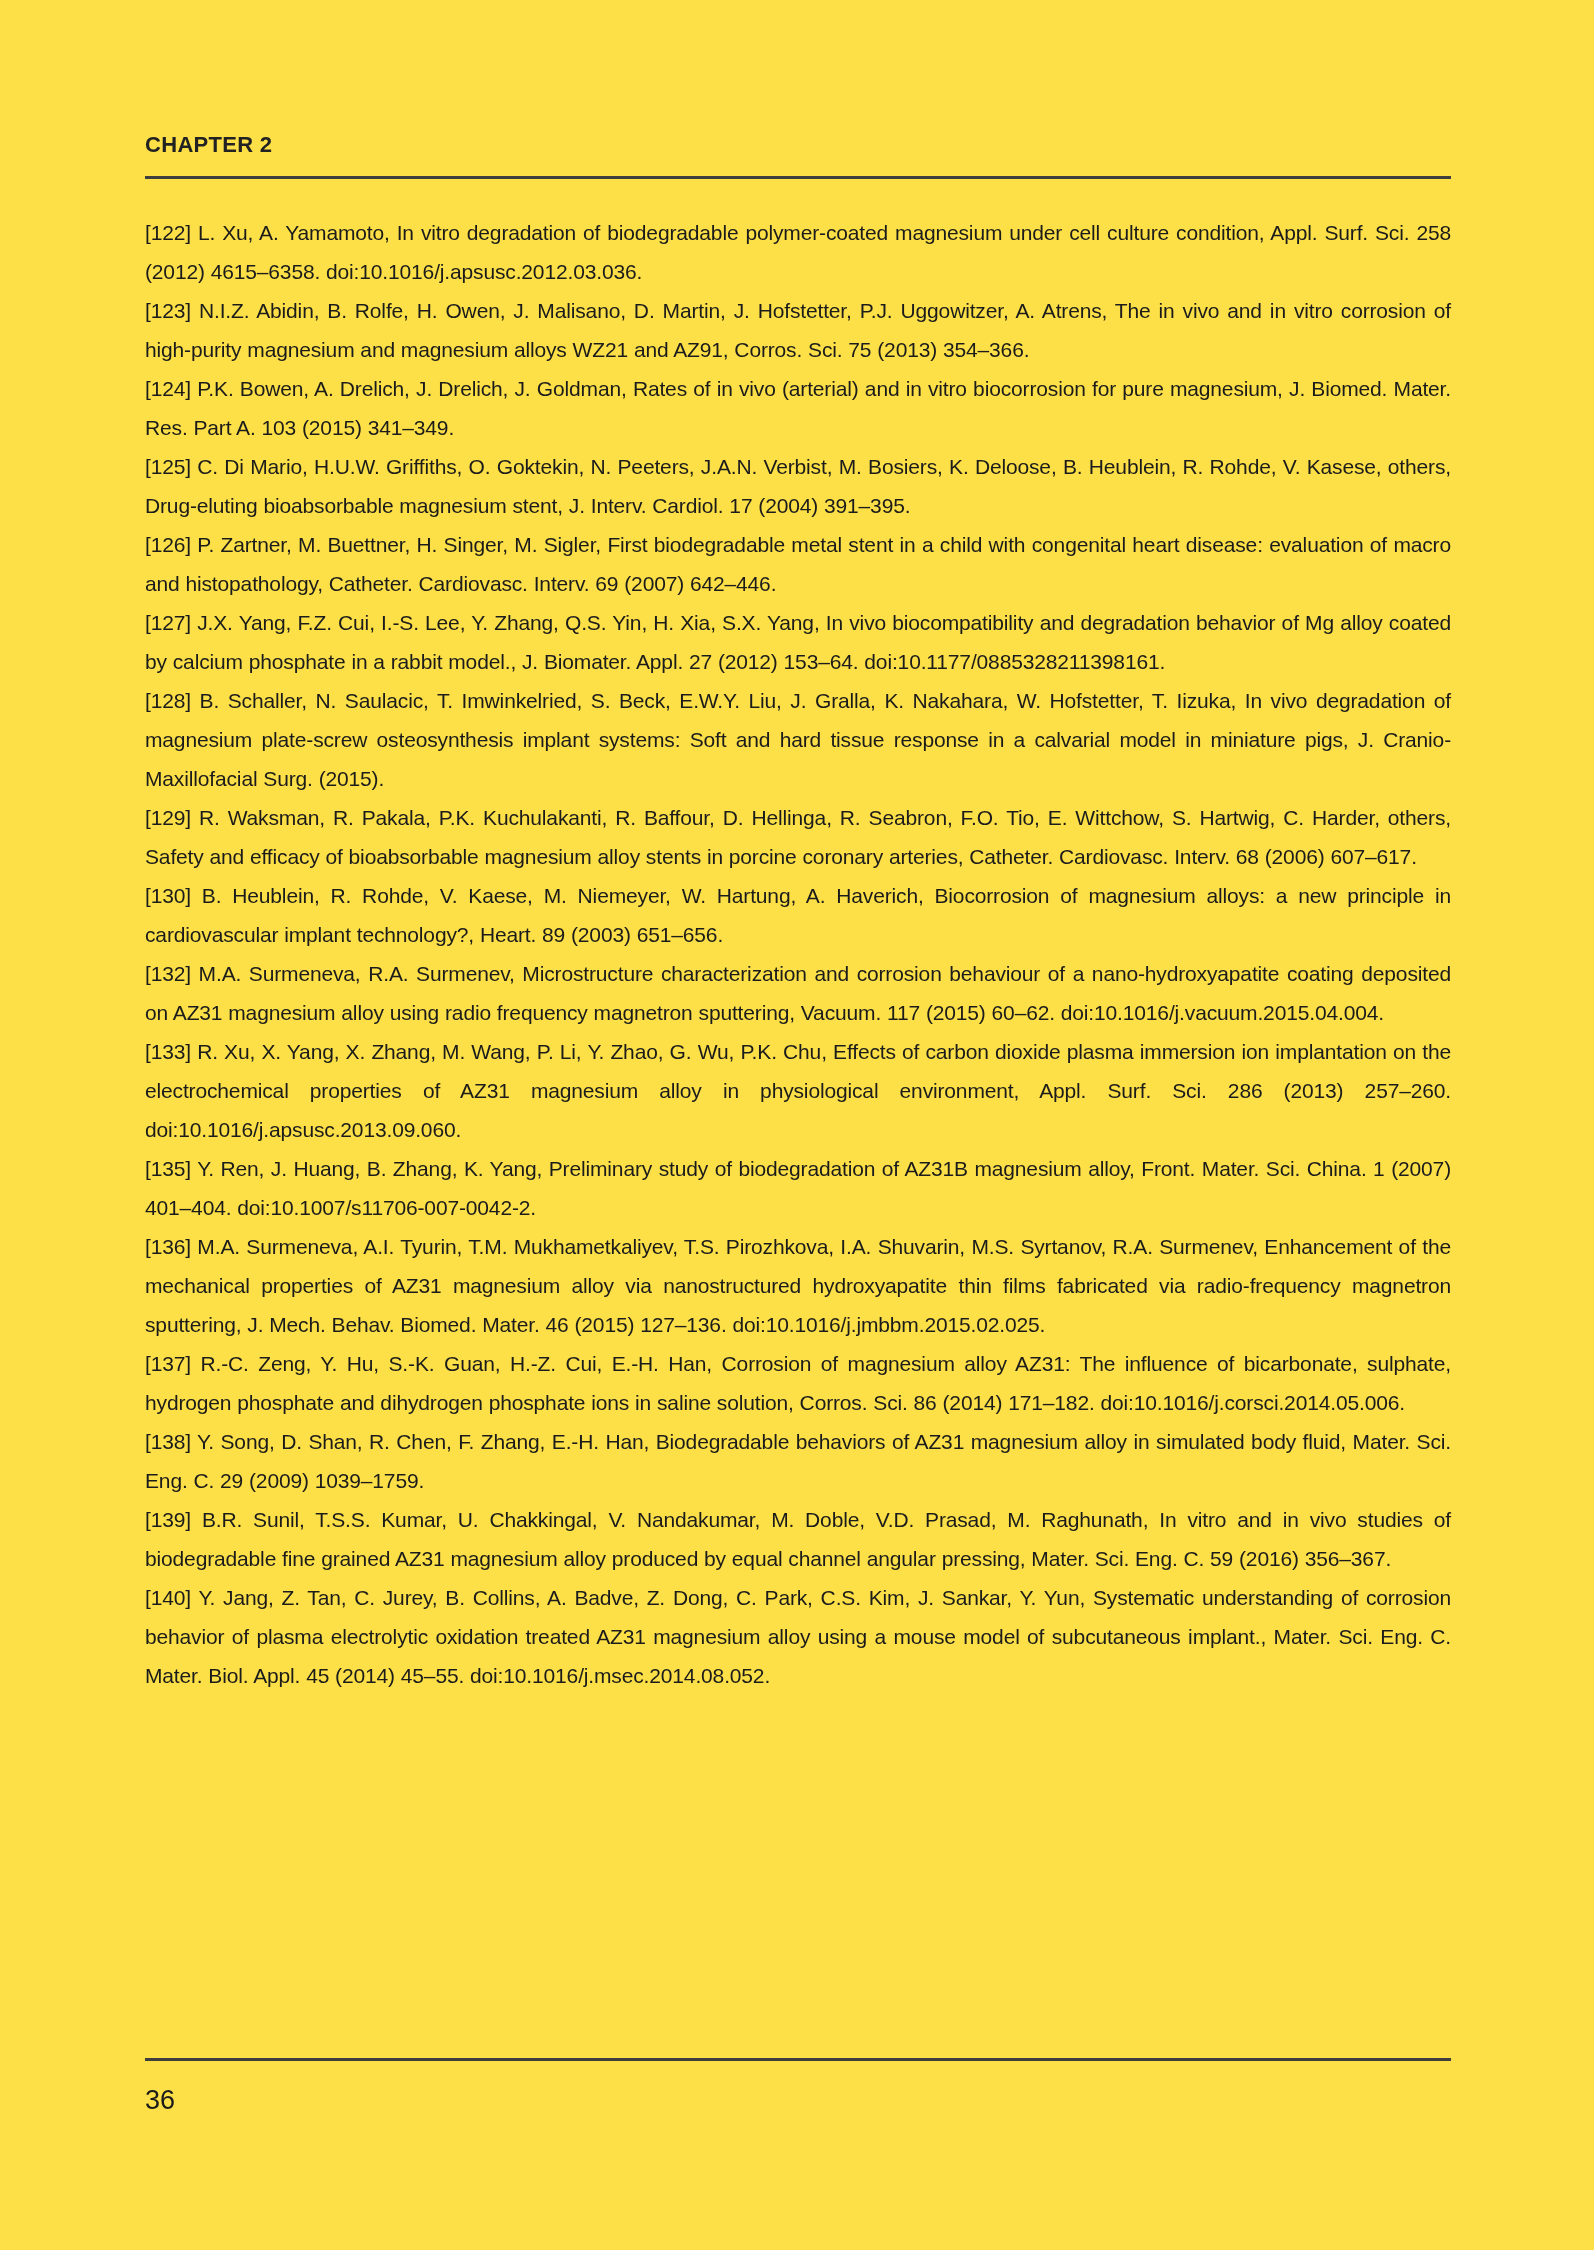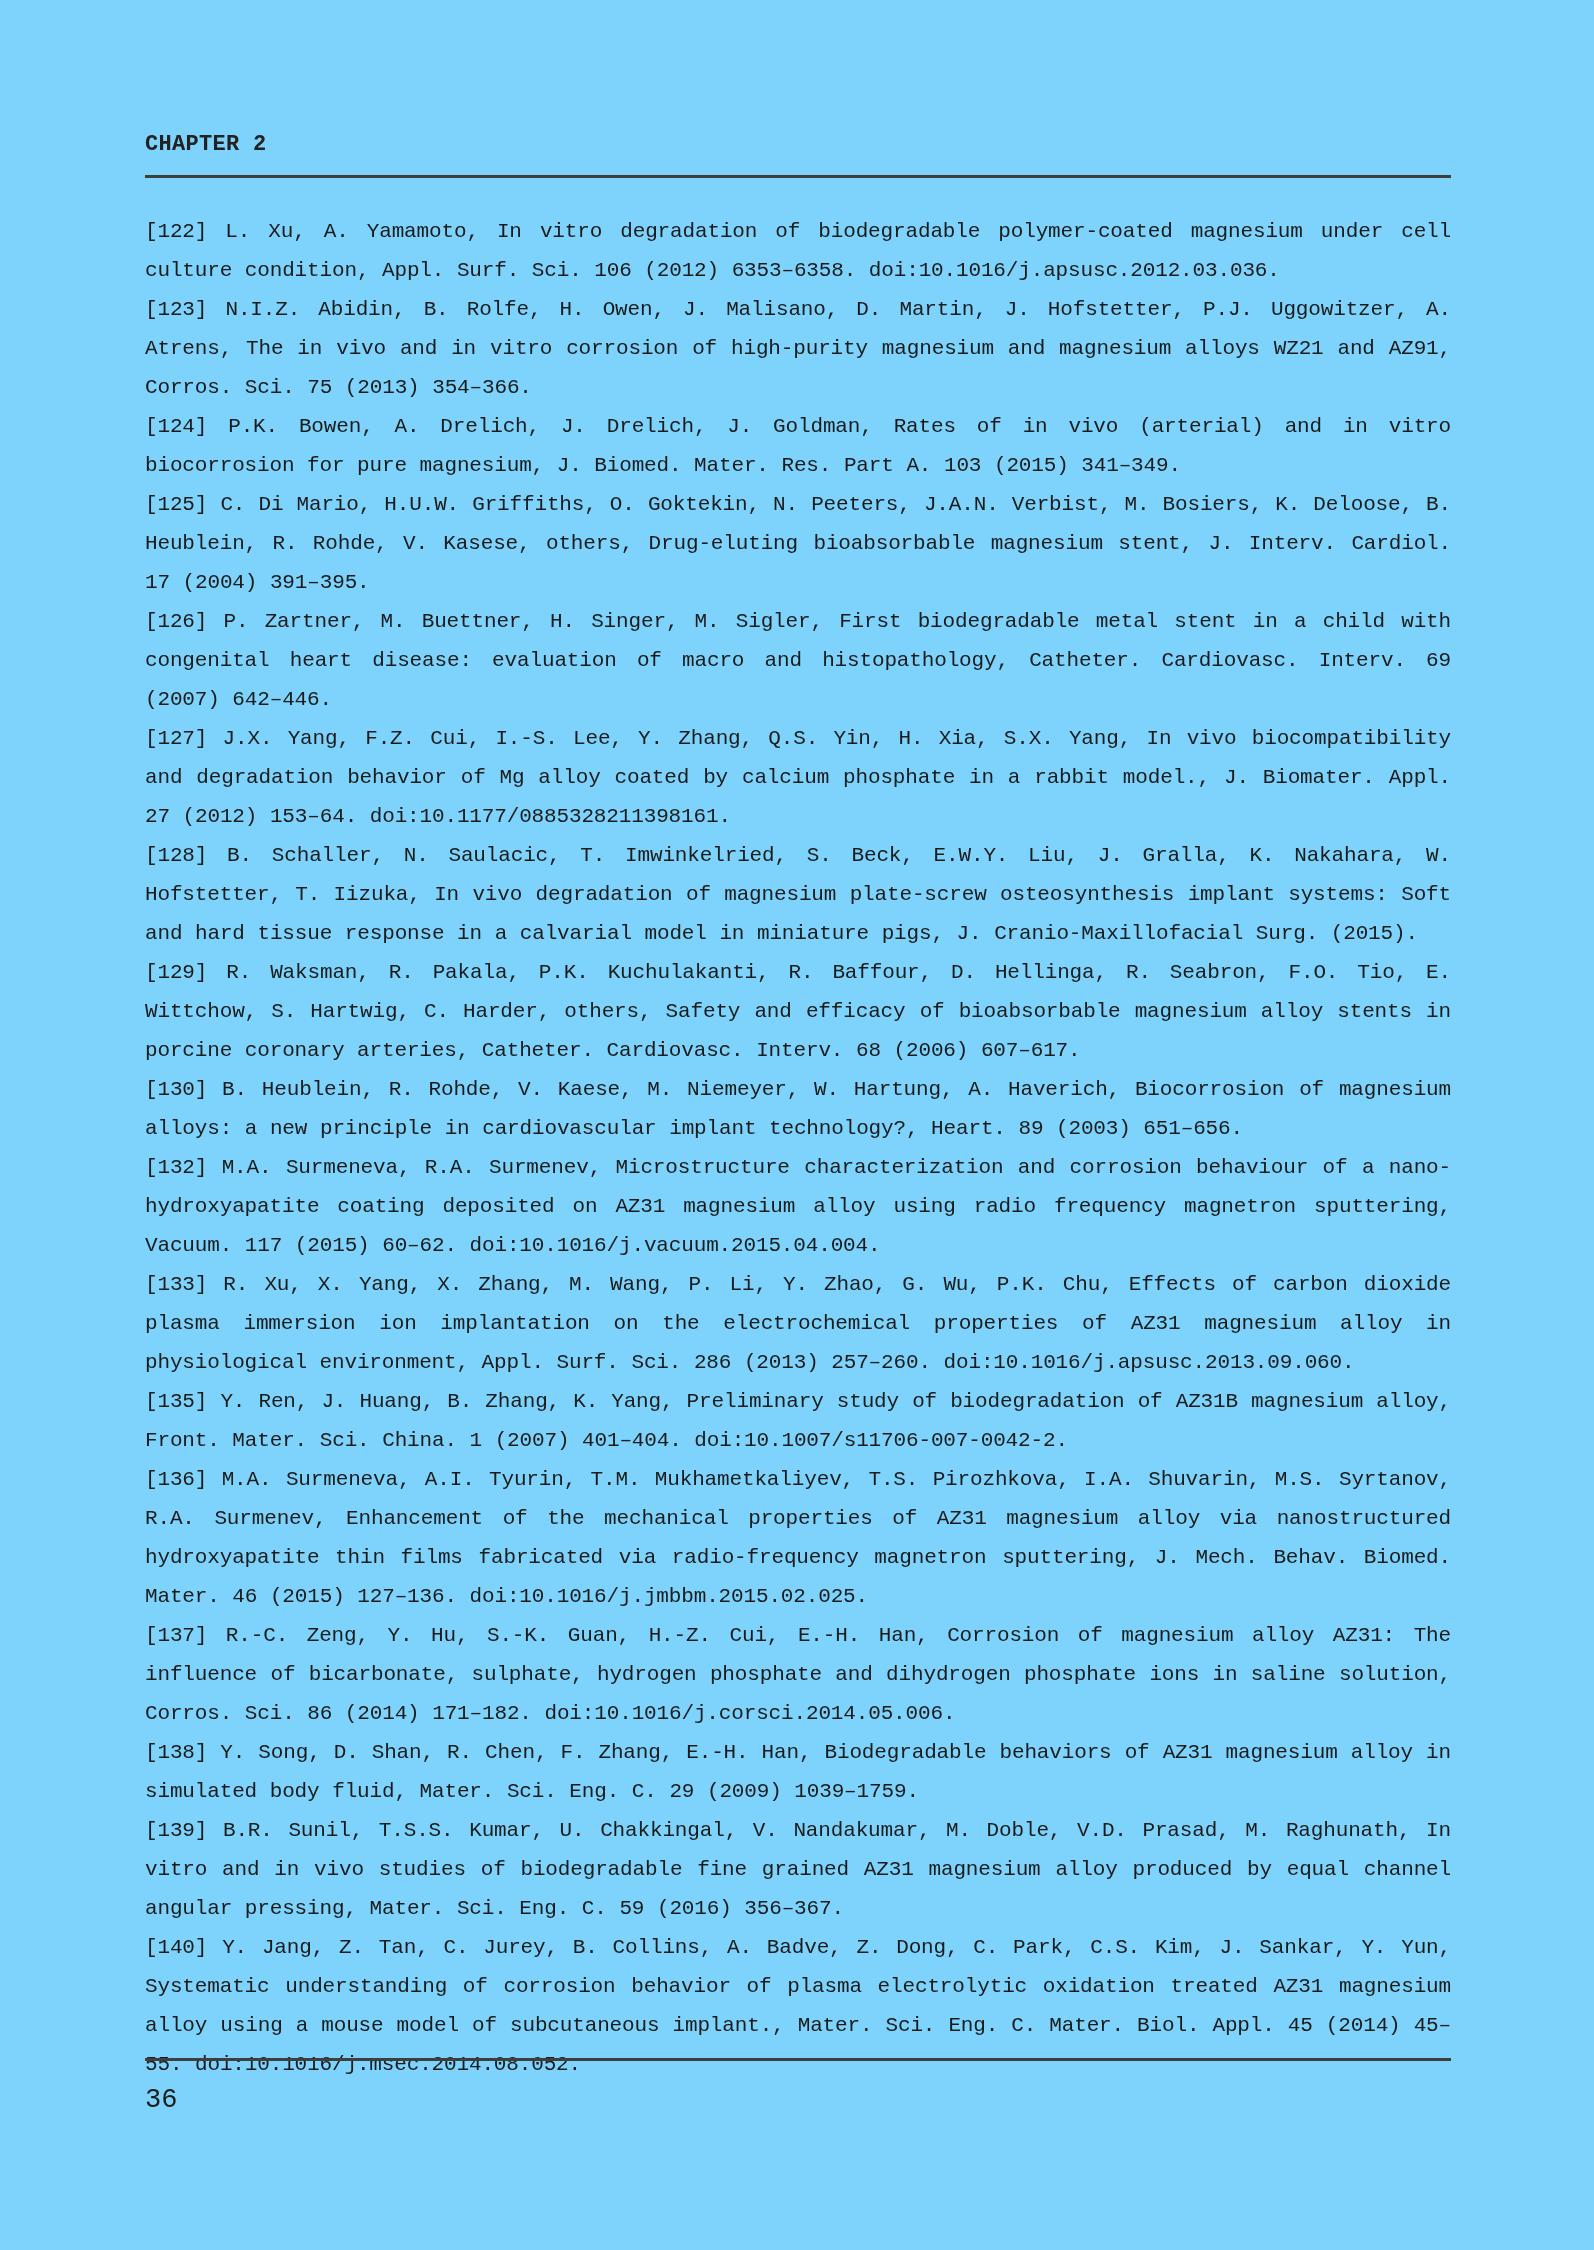--- a/index.html
+++ b/index.html
@@ -4,22 +4,22 @@
 <style>
   html, body {
     margin: 0;
     padding: 0;
     background: #ffffff;
   }
   .page {
     position: relative;
     width: 1594px;
     height: 2250px;
-    background: #7dd3fc;
-    font-family: Liberation Mono, monospace;
+    background: #fde047;
+    font-family: Liberation Sans, sans-serif;
     color: #1b1b1b;
     box-sizing: border-box;
     overflow: hidden;
   }
   .content {
     position: absolute;
     left: 145px;
     width: 1306px;
     top: 0;
   }
@@ -65,21 +65,21 @@
   }
 </style>
 </head>
 <body>
 
 <div class="page">
   <div class="content">
     <h1 class="chapter-title">CHAPTER 2</h1>
     <hr class="rule header-rule">
     <div class="refs" id="references-list">
-        <p class="ref">[122] L. Xu, A. Yamamoto, In vitro degradation of biodegradable polymer-coated magnesium under cell culture condition, Appl. Surf. Sci. 106 (2012) 6353–6358. doi:10.1016/j.apsusc.2012.03.036.</p>
+        <p class="ref">[122] L. Xu, A. Yamamoto, In vitro degradation of biodegradable polymer-coated magnesium under cell culture condition, Appl. Surf. Sci. 258 (2012) 4615–6358. doi:10.1016/j.apsusc.2012.03.036.</p>
         <p class="ref">[123] N.I.Z. Abidin, B. Rolfe, H. Owen, J. Malisano, D. Martin, J. Hofstetter, P.J. Uggowitzer, A. Atrens, The in vivo and in vitro corrosion of high-purity magnesium and magnesium alloys WZ21 and AZ91, Corros. Sci. 75 (2013) 354–366.</p>
         <p class="ref">[124] P.K. Bowen, A. Drelich, J. Drelich, J. Goldman, Rates of in vivo (arterial) and in vitro biocorrosion for pure magnesium, J. Biomed. Mater. Res. Part A. 103 (2015) 341–349.</p>
         <p class="ref">[125] C. Di Mario, H.U.W. Griffiths, O. Goktekin, N. Peeters, J.A.N. Verbist, M. Bosiers, K. Deloose, B. Heublein, R. Rohde, V. Kasese, others, Drug-eluting bioabsorbable magnesium stent, J. Interv. Cardiol. 17 (2004) 391–395.</p>
         <p class="ref">[126] P. Zartner, M. Buettner, H. Singer, M. Sigler, First biodegradable metal stent in a child with congenital heart disease: evaluation of macro and histopathology, Catheter. Cardiovasc. Interv. 69 (2007) 642–446.</p>
         <p class="ref">[127] J.X. Yang, F.Z. Cui, I.-S. Lee, Y. Zhang, Q.S. Yin, H. Xia, S.X. Yang, In vivo biocompatibility and degradation behavior of Mg alloy coated by calcium phosphate in a rabbit model., J. Biomater. Appl. 27 (2012) 153–64. doi:10.1177/0885328211398161.</p>
         <p class="ref">[128] B. Schaller, N. Saulacic, T. Imwinkelried, S. Beck, E.W.Y. Liu, J. Gralla, K. Nakahara, W. Hofstetter, T. Iizuka, In vivo degradation of magnesium plate-screw osteosynthesis implant systems: Soft and hard tissue response in a calvarial model in miniature pigs, J. Cranio-Maxillofacial Surg. (2015).</p>
         <p class="ref">[129] R. Waksman, R. Pakala, P.K. Kuchulakanti, R. Baffour, D. Hellinga, R. Seabron, F.O. Tio, E. Wittchow, S. Hartwig, C. Harder, others, Safety and efficacy of bioabsorbable magnesium alloy stents in porcine coronary arteries, Catheter. Cardiovasc. Interv. 68 (2006) 607–617.</p>
         <p class="ref">[130] B. Heublein, R. Rohde, V. Kaese, M. Niemeyer, W. Hartung, A. Haverich, Biocorrosion of magnesium alloys: a new principle in cardiovascular implant technology?, Heart. 89 (2003) 651–656.</p>
         <p class="ref">[132] M.A. Surmeneva, R.A. Surmenev, Microstructure characterization and corrosion behaviour of a nano-hydroxyapatite coating deposited on AZ31 magnesium alloy using radio frequency magnetron sputtering, Vacuum. 117 (2015) 60–62. doi:10.1016/j.vacuum.2015.04.004.</p>
         <p class="ref">[133] R. Xu, X. Yang, X. Zhang, M. Wang, P. Li, Y. Zhao, G. Wu, P.K. Chu, Effects of carbon dioxide plasma immersion ion implantation on the electrochemical properties of AZ31 magnesium alloy in physiological environment, Appl. Surf. Sci. 286 (2013) 257–260. doi:10.1016/j.apsusc.2013.09.060.</p>

